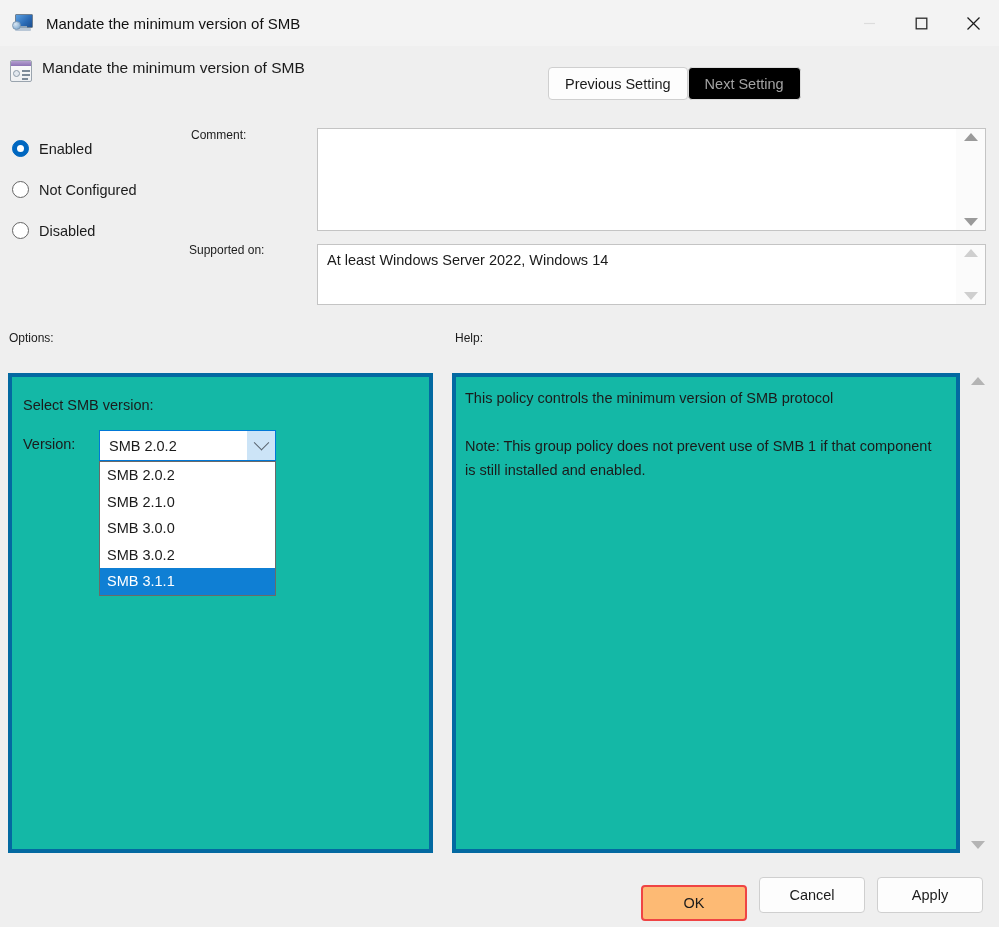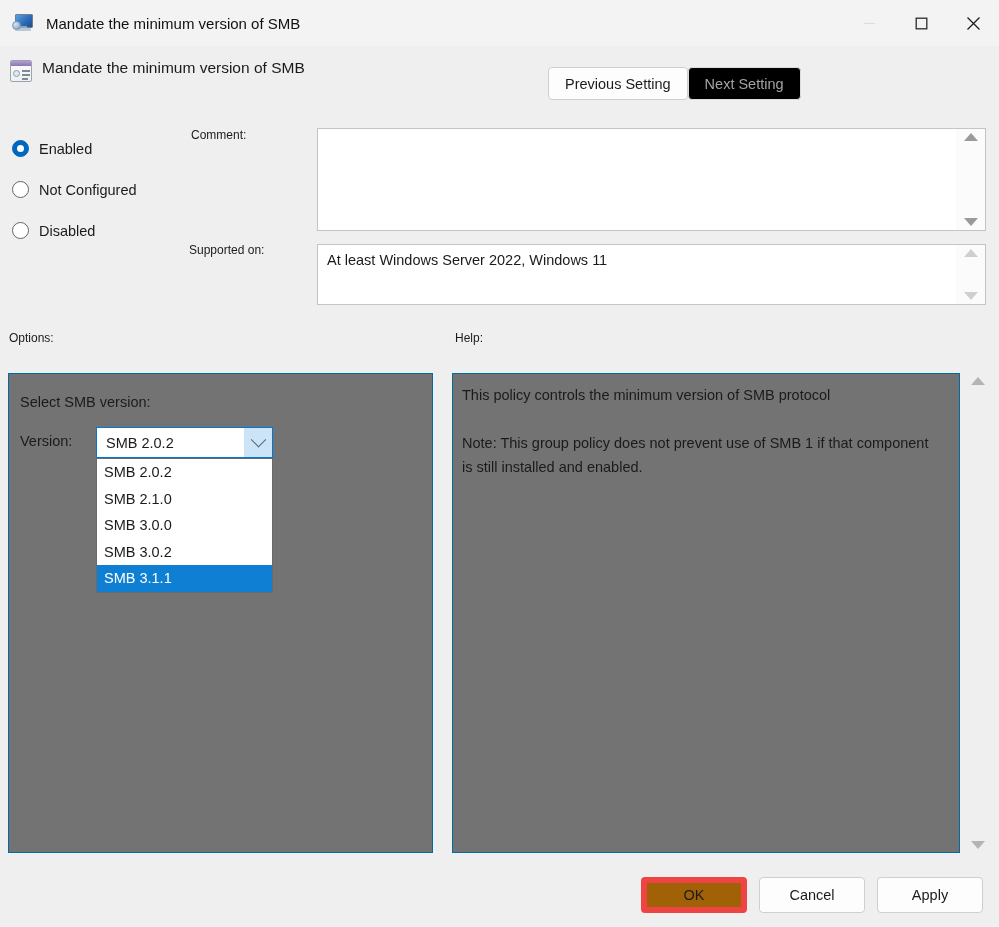--- a/index.html
+++ b/index.html
@@ -264,22 +264,22 @@
   }
   .sb-arrow.dim.up { border-bottom-color: #cfcfcf; }
   .sb-arrow.dim.down { border-top-color: #cfcfcf; }
 
   
   #options-label { left: 9px; top: 331px; }
   #help-label { left: 455px; top: 331px; }
 
   .panel {
     position: absolute;
-    background: #737373;
-    border: 1px solid #0369a1;
+    background: #14b8a6;
+    border: 4px solid #0369a1;
     box-sizing: border-box;
   }
   #options-panel {
     left: 8px; top: 373px;
     width: 425px; height: 480px;
   }
   #help-panel {
     left: 452px; top: 373px;
     width: 508px; height: 480px;
   }
@@ -386,22 +386,23 @@
     display: flex;
     gap: 12px;
   }
   .footer-buttons .pushbtn {
     width: 106px;
     height: 36px;
     padding: 0;
     font-size: 14.5px;
   }
   .pushbtn.primary {
-    border: 6px solid #ef4444;
-    background: #a16207;
+    border: 2px solid #ef4444;
+    background: #fdba74;
+    margin-top: 8px;
   }
 </style>
 </head>
 <body>
 
 <div class="titlebar">
   <div class="titlebar-icon">
     <div class="monitor-body"></div>
     <div class="monitor-stand"></div>
     <div class="monitor-base"></div>
@@ -462,21 +463,21 @@
 <div class="textbox" id="comment-box">
   <div class="textbox-text"></div>
 </div>
 <div class="vscroll" id="comment-scroll">
   <span class="sb-arrow up"></span>
   <span class="sb-arrow down"></span>
 </div>
 
 <div class="field-label" id="supported-label">Supported on:</div>
 <div class="textbox" id="supported-box">
-  <div class="textbox-text">At least Windows Server 2022, Windows 11</div>
+  <div class="textbox-text">At least Windows Server 2022, Windows 14</div>
 </div>
 <div class="vscroll" id="supported-scroll">
   <span class="sb-arrow up dim"></span>
   <span class="sb-arrow down dim"></span>
 </div>
 
 <div class="field-label" id="options-label">Options:</div>
 <div class="field-label" id="help-label">Help:</div>
 
 <div class="panel" id="options-panel">

